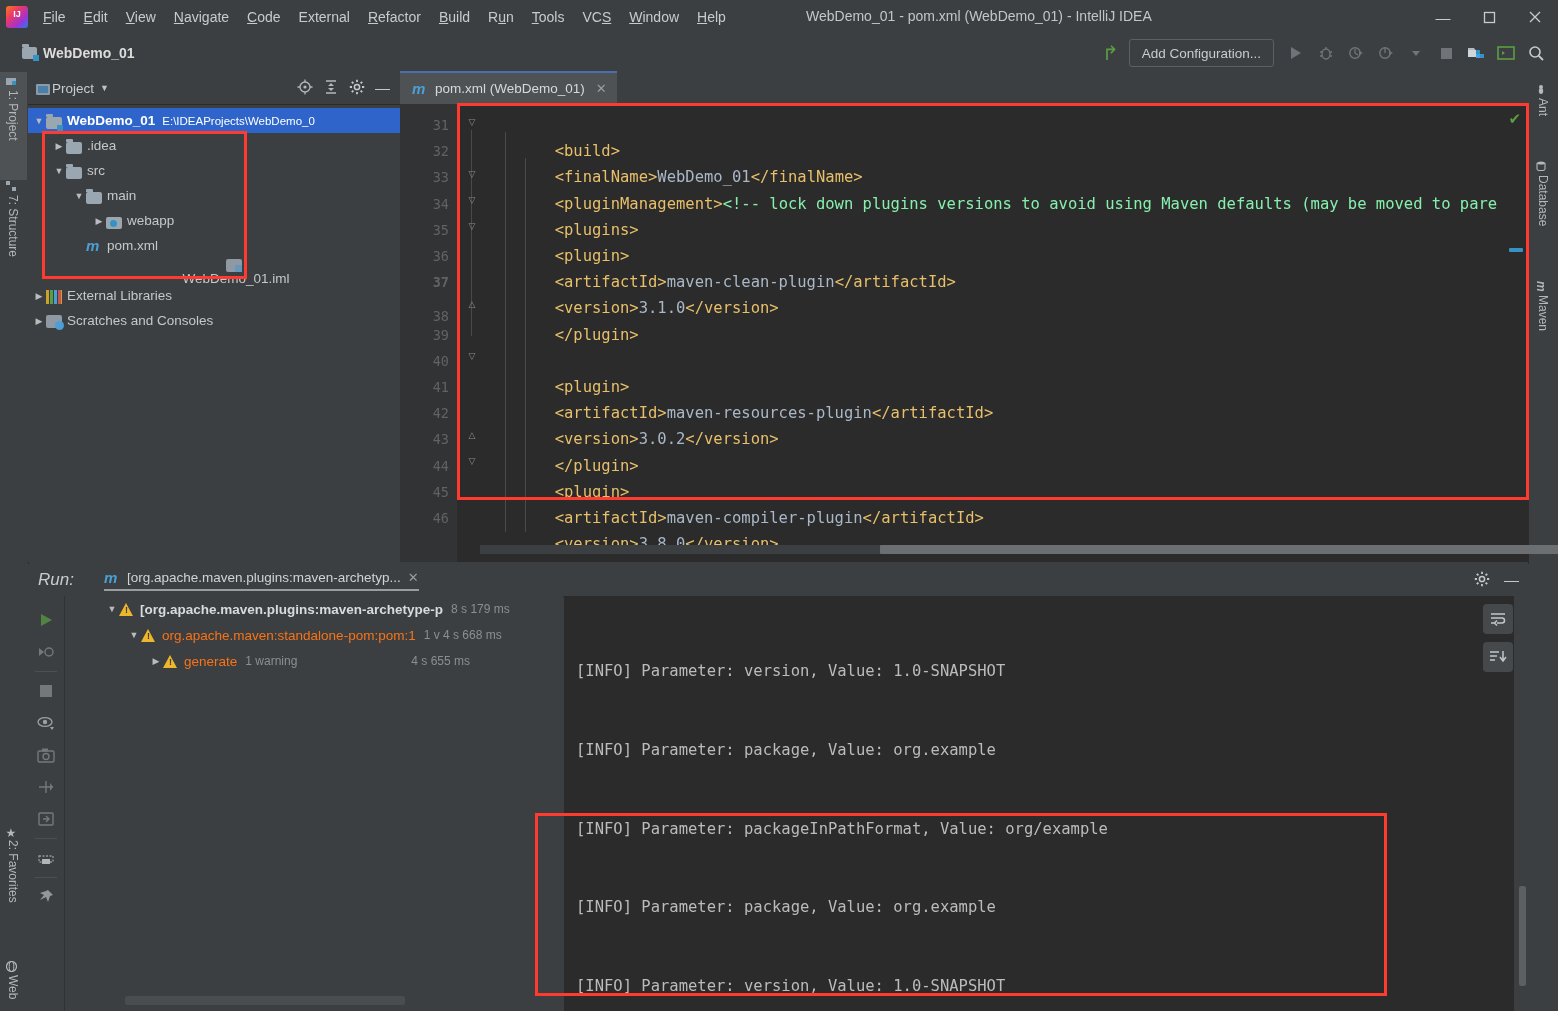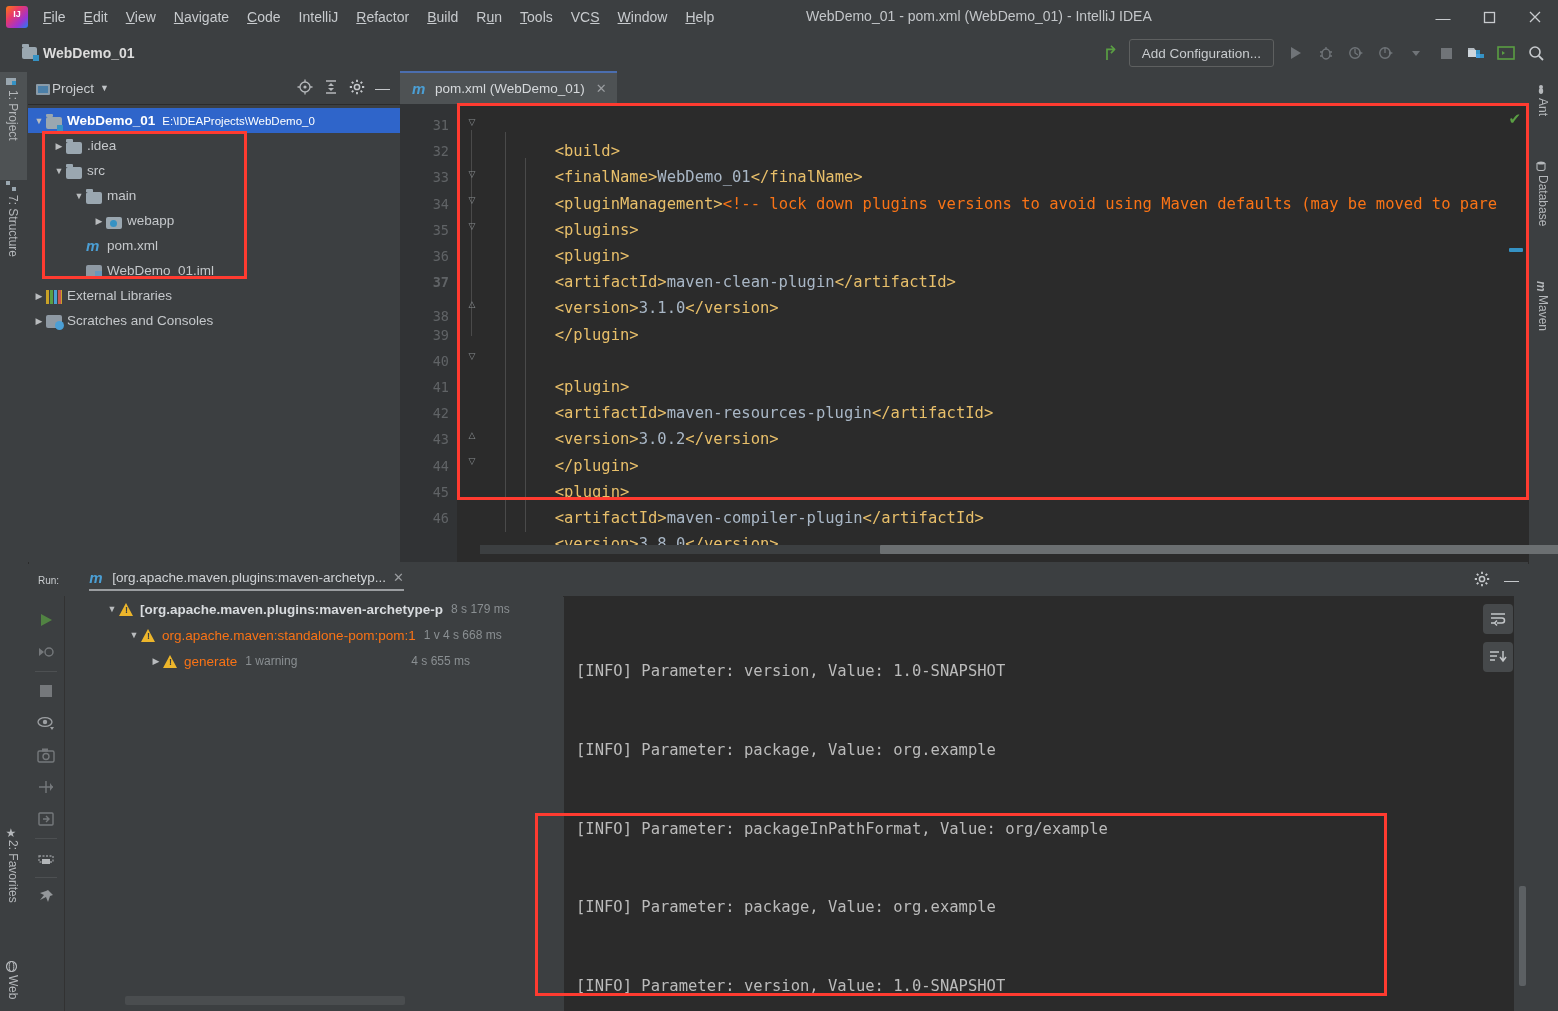--- a/index.html
+++ b/index.html
@@ -73,35 +73,35 @@
   .tabs{height:32px;background:#3c3f41;display:flex;align-items:flex-end;}
   .tab{height:31px;display:flex;align-items:center;gap:7px;padding:0 10px 0 12px;background:#4e5254;border-top:2px solid #4b6eaf;font-size:13.5px;color:#d6d9dc;}
   .tab .x{color:#9a9da0;font-size:13px;margin-left:4px;}
   .gutter{position:absolute;left:0;top:32px;width:57px;height:458px;background:#313335;}
   .gnum{position:absolute;right:8px;font-size:13.5px;color:#606366;font-family:"DejaVu Sans Mono",monospace;text-align:right;}
   .fold{position:absolute;left:66px;width:12px;height:12px;color:#8a8f92;font-size:9px;text-align:center;line-height:12px;}
   .code{position:absolute;left:80px;top:32px;width:1049px;height:450px;overflow:hidden;font-family:"DejaVu Sans Mono",monospace;font-size:15.5px;line-height:26.2px;white-space:pre;}
   .ln{position:absolute;left:0;white-space:pre;}
   .tg{color:#e8bf6a;}
   .txt{color:#a9b7c6;}
-  .cm{color:#f97316;}
+  .cm{color:#86efac;}
   .lnk{color:#808080;text-decoration:underline;}
   .foldline{position:absolute;width:1px;background:#4a4a4a;}
   .hscroll{position:absolute;left:80px;bottom:8px;width:1040px;height:9px;background:#3c3f41;}
   .hscroll .thumb{position:absolute;left:400px;top:0;width:840px;height:9px;background:#6b6f71;border-radius:1px;}
   .checkmark{position:absolute;right:8px;top:38px;color:#5a9e43;font-size:15px;}
   .markblue{position:absolute;right:6px;top:176px;width:14px;height:4px;background:#3592c4;border-radius:1px;}
 
   
   .redbox{position:absolute;border:3px solid #ff3b30;box-sizing:border-box;pointer-events:none;}
 
   
   .runpanel{position:absolute;left:28px;top:564px;width:1501px;height:447px;background:#3c3f41;}
   .run-head{height:32px;display:flex;align-items:center;border-bottom:1px solid #2b2b2b;position:relative;}
-  .run-lbl{margin-left:10px;font-size:10px;color:#c9cccf;}
+  .run-lbl{margin-left:10px;font-size:17px;color:#c9cccf;font-style:italic;}
   .run-tab{margin-left:30px;display:flex;align-items:center;gap:7px;font-size:13.5px;color:#d0d3d6;padding-bottom:3px;border-bottom:2px solid #9a9da0;}
   .run-head-right{position:absolute;right:10px;top:0;height:32px;display:flex;align-items:center;gap:14px;}
   .run-side{position:absolute;left:0;top:32px;width:36px;height:415px;background:#3c3f41;border-right:1px solid #323232;display:flex;flex-direction:column;align-items:center;padding-top:8px;gap:0;}
   .rs-ic{width:30px;height:32px;display:flex;align-items:center;justify-content:center;opacity:.72;}
   .rs-sep{width:22px;height:1px;background:#4d5052;margin:3px 0;}
   .runtree{position:absolute;left:37px;top:32px;width:498px;height:415px;background:#3c3f41;font-size:13.5px;}
   .rrow{height:26px;display:flex;align-items:center;white-space:nowrap;padding-left:6px;}
   .warn{width:15px;height:13px;position:relative;flex:none;margin-right:6px;}
   .warn:before{content:"";position:absolute;left:0;top:0;border-left:7.5px solid transparent;border-right:7.5px solid transparent;border-bottom:13px solid #edb62b;}
   .warn:after{content:"!";position:absolute;left:6px;top:2px;font-size:9px;color:#3c3f41;font-weight:bold;line-height:11px;}
@@ -122,21 +122,21 @@
 <div class="app">
 
   <div class="titlebar">
     <div class="ij-logo"></div>
     <div class="menu">
       <div class="menu-item"><u>F</u>ile</div>
       <div class="menu-item"><u>E</u>dit</div>
       <div class="menu-item"><u>V</u>iew</div>
       <div class="menu-item"><u>N</u>avigate</div>
       <div class="menu-item"><u>C</u>ode</div>
-      <div class="menu-item">IntelliJ</div>
+      <div class="menu-item">External</div>
       <div class="menu-item"><u>R</u>efactor</div>
       <div class="menu-item"><u>B</u>uild</div>
       <div class="menu-item">R<u>u</u>n</div>
       <div class="menu-item"><u>T</u>ools</div>
       <div class="menu-item">VC<u>S</u></div>
       <div class="menu-item"><u>W</u>indow</div>
       <div class="menu-item"><u>H</u>elp</div>
     </div>
     <div class="win-title">WebDemo_01 - pom.xml (WebDemo_01) - IntelliJ IDEA</div>
     <div class="win-btns">
@@ -335,21 +335,21 @@
       <div class="trow" style="padding-left:64px;">
         <span class="arrow">▶</span>
         <span class="ico webapp"></span>
         <span class="tlabel">webapp</span>
       </div>
       <div class="trow" style="padding-left:44px;">
         <span class="arrow"></span>
         <span class="ico maven">m</span>
         <span class="tlabel">pom.xml</span>
       </div>
-      <div class="trow" style="padding-left:44px;">
+      <div class="trow" style="padding-left:44px;flex-direction:column;">
         <span class="arrow"></span>
         <span class="ico iml"></span>
         <span class="tlabel">WebDemo_01.iml</span>
       </div>
       <div class="trow" style="padding-left:4px;">
         <span class="arrow">▶</span>
         <span class="ico lib"></span>
         <span class="tlabel">External Libraries</span>
       </div>
       <div class="trow" style="padding-left:4px;">

